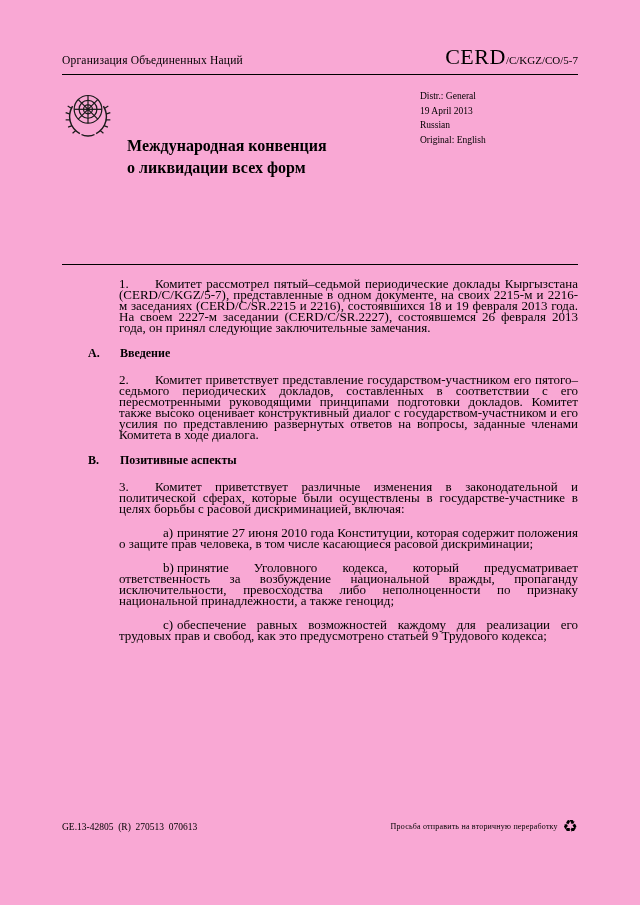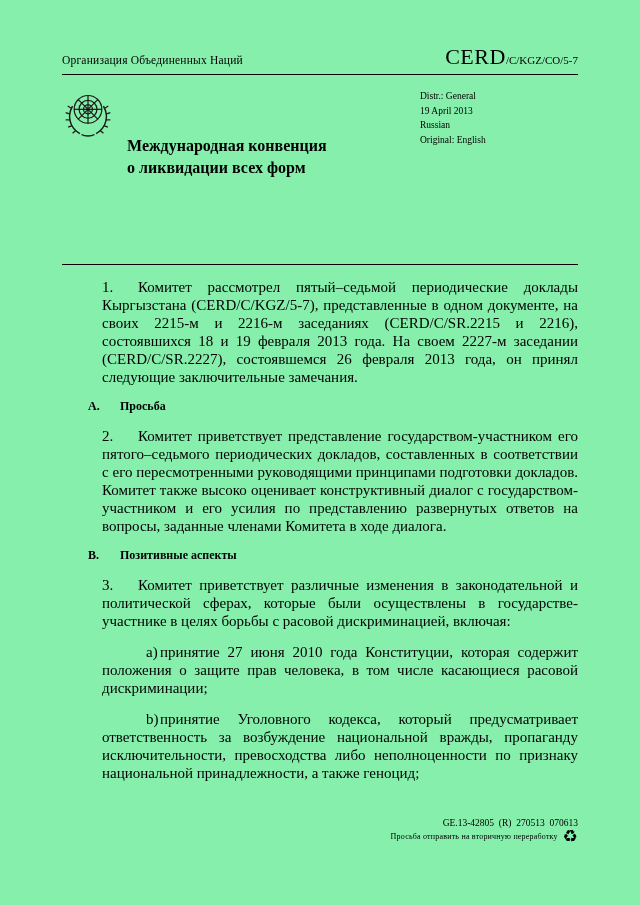--- a/index.html
+++ b/index.html
@@ -2,21 +2,21 @@
 <html lang="ru"><head>
 <meta charset="utf-8">
 <style>
   * { margin:0; padding:0; box-sizing:border-box; }
   html,body { background:#e8e8e8; }
   body {
     width:640px; height:905px; margin:0 auto;
     font-family:"Liberation Serif", serif; color:#000;
   }
   .page {
-    position:relative; width:640px; height:905px; background:#86efac;
+    position:relative; width:640px; height:905px; background:#f9a8d4;
     padding:44px 62px 0 62px; overflow:hidden;
     box-shadow:0 0 4px rgba(0,0,0,.25);
   }
 
   
   .topline { display:flex; justify-content:space-between; align-items:baseline; }
   .org-name { font-size:11.5px; letter-spacing:.2px; }
   .doc-symbol { white-space:nowrap; }
   .doc-symbol .big { font-size:22px; letter-spacing:.5px; }
   .doc-symbol .suffix { font-size:11px; }
@@ -34,33 +34,33 @@
 
   
   .committee { margin-top:5px; font-size:10.5px; font-weight:bold; }
 
   .doc-title {
     margin:22px 0 0 58px; width:362px;
     font-size:12.5px; font-weight:bold; line-height:16.5px;
   }
 
   .para {
-    margin:13px 0 0 40px; font-size:15px; line-height:18px;
+    margin:13px 0 0 57px; font-size:13px; line-height:11px;
     text-align:justify;
   }
   .pnum { display:inline-block; width:36px; }
   .para.sub { text-indent:22px; }
 
   .section-head { display:flex; margin:13px 0 0 26px; font-size:12px; font-weight:bold; }
   .section-head .letter { width:32px; }
 
   
   .footer {
     position:absolute; left:62px; right:62px; top:818px;
-    display:flex; justify-content:space-between; align-items:flex-end;flex-direction:column;
+    display:flex; justify-content:space-between; align-items:center;
   }
   .footer-ref { font-size:9.5px; white-space:pre; }
   .recycle-wrap { display:flex; align-items:center; }
   .recycle-note { font-size:8px; letter-spacing:.2px; }
   .recycle-icon {
     font-family:"DejaVu Sans", sans-serif; font-size:17px; line-height:1;
     margin-left:5px;
   }
 </style>
 </head>
@@ -120,36 +120,37 @@
     </div>
   </div>
   <hr class="rule-2">
 
 
 
   <p class="para"><span class="pnum">1.</span><span>Комитет рассмотрел пятый–седьмой периодические доклады Кыргызстана (CERD/C/KGZ/5-7), представленные в одном документе, на своих 2215-м и 2216-м заседаниях (CERD/C/SR.2215 и 2216), состоявшихся 18 и 19 февраля 2013 года. На своем 2227-м заседании (CERD/C/SR.2227), состоявшемся 26 февраля 2013 года, он принял следующие заключительные замечания.</span></p>
 
   <div class="section-head">
     <span class="letter">A.</span>
-    <span>Просьба</span>
+    <span>Введение</span>
   </div>
 
   <p class="para"><span class="pnum">2.</span><span>Комитет приветствует представление государством-участником его пятого–седьмого периодических докладов, составленных в соответствии с его пересмотренными руководящими принципами подготовки докладов. Комитет также высоко оценивает конструктивный диалог с государством-участником и его усилия по представлению развернутых ответов на вопросы, заданные членами Комитета в ходе диалога.</span></p>
 
   <div class="section-head">
     <span class="letter">B.</span>
     <span>Позитивные аспекты</span>
   </div>
 
   <p class="para"><span class="pnum">3.</span><span>Комитет приветствует различные изменения в законодательной и политической сферах, которые были осуществлены в государстве-участнике в целях борьбы с расовой дискриминацией, включая:</span></p>
 
   <p class="para sub"><span class="pnum">a)</span><span>принятие 27 июня 2010 года Конституции, которая содержит положения о защите прав человека, в том числе касающиеся расовой дискриминации;</span></p>
 
   <p class="para sub"><span class="pnum">b)</span><span>принятие Уголовного кодекса, который предусматривает ответственность за возбуждение национальной вражды, пропаганду исключительности, превосходства либо неполноценности по признаку национальной принадлежности, а также геноцид;</span></p>
 
+  <p class="para sub"><span class="pnum">c)</span><span>обеспечение равных возможностей каждому для реализации его трудовых прав и свобод, как это предусмотрено статьей 9 Трудового кодекса;</span></p>
 
   <div class="footer">
     <span class="footer-ref">GE.13-42805  (R)  270513  070613</span>
     <span class="recycle-wrap">
       <span class="recycle-note">Просьба отправить на вторичную переработку</span>
       <span class="recycle-icon">♻</span>
     </span>
   </div>
 
 </div>

